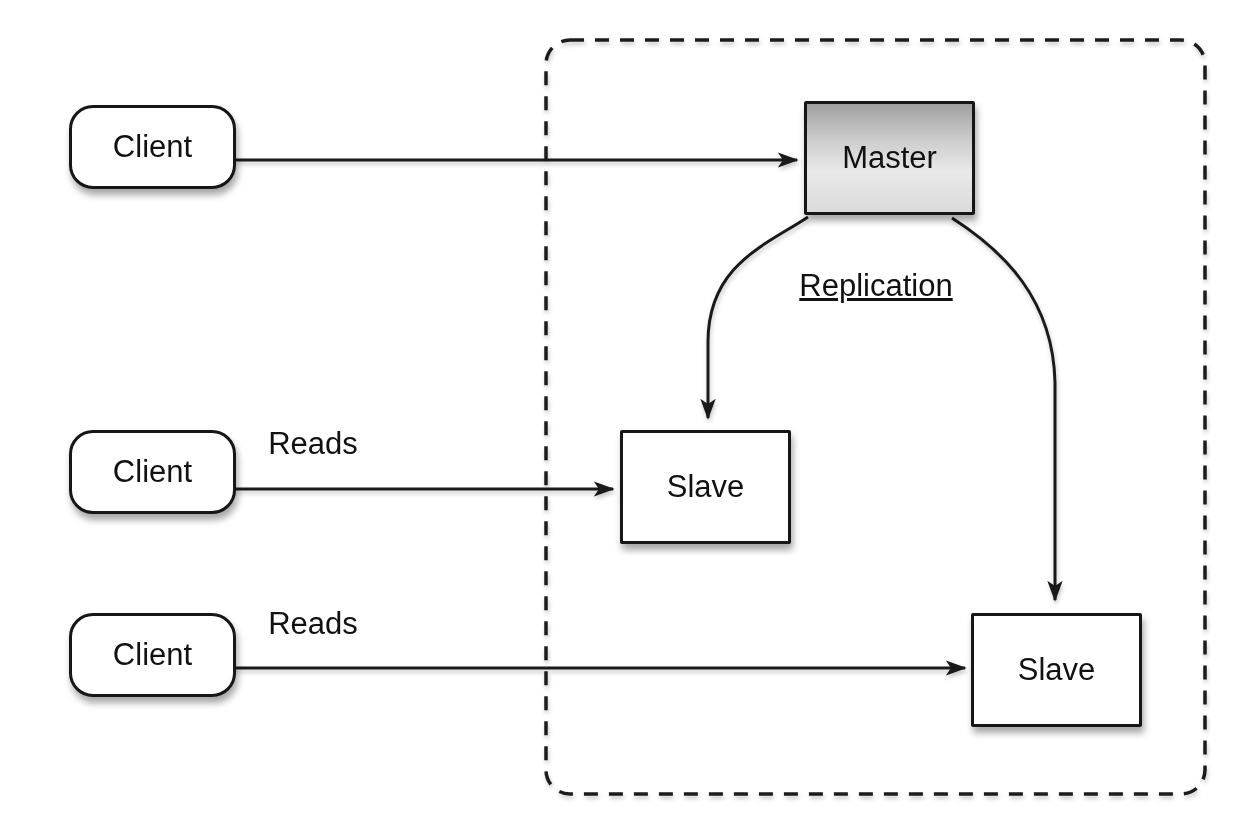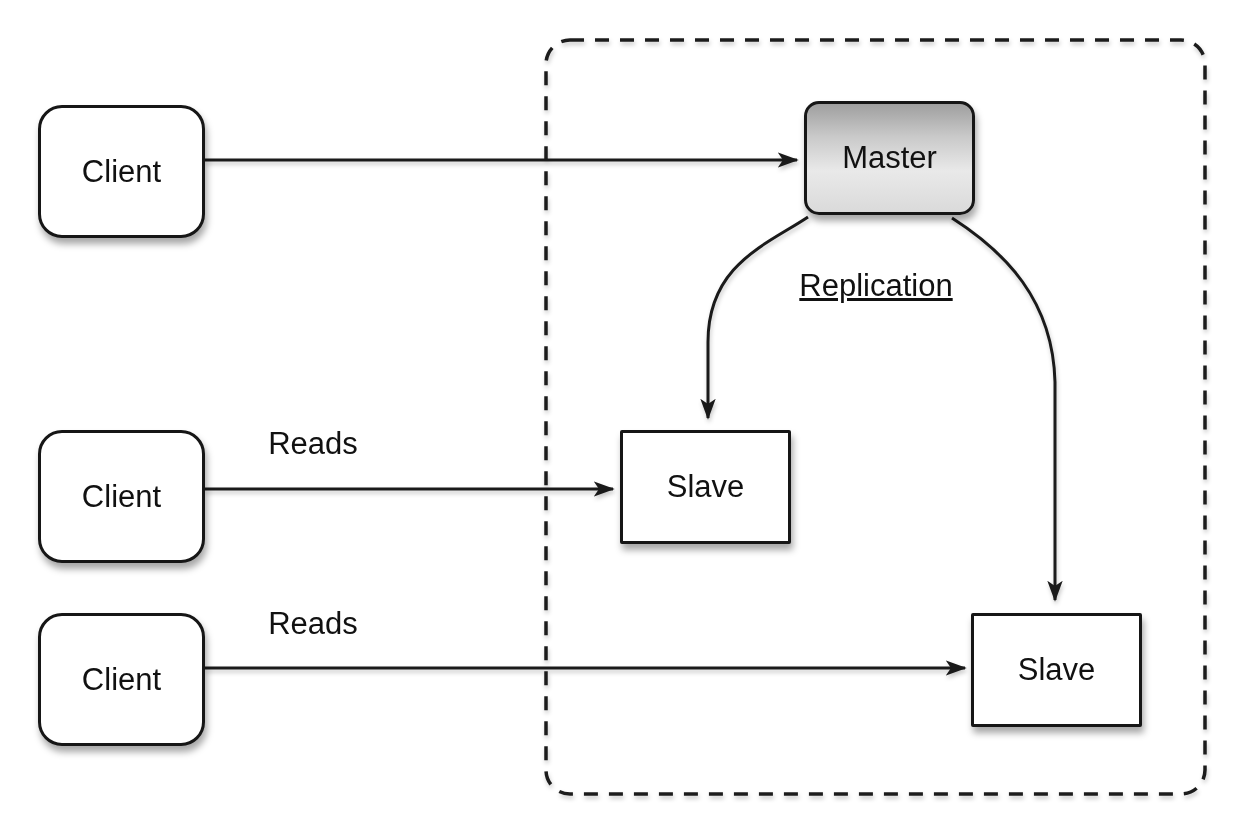--- a/index.html
+++ b/index.html
@@ -30,31 +30,31 @@
     border: 3px solid #161616;
     display: flex;
     align-items: center;
     justify-content: center;
     font-size: 31px;
     background: #ffffff;
     box-shadow: 2px 6px 7px rgba(0,0,0,0.35);
   }
   .node-client {
     width: 167px;
-    height: 133px;
+    height: 84px;
     border-radius: 24px;
+    margin-left: 31px;
   }
   .node-rect {
     width: 171px;
     height: 114px;
     border-radius: 2px;
   }
   .node-master {
     background: linear-gradient(180deg, #9f9f9f 0%, #c9c9c9 30%, #e9e9e9 62%, #dadada 100%);
-    border-radius: 15px;
   }
   #client-top   { left: 38px;  top: 105px; }
   #client-mid   { left: 38px;  top: 430px; }
   #client-bot   { left: 38px;  top: 613px; }
   #master       { left: 804px; top: 101px; }
   #slave-1      { left: 620px; top: 430px; }
   #slave-2      { left: 971px; top: 613px; }
   .edge-label {
     position: absolute;
     font-size: 31px;

